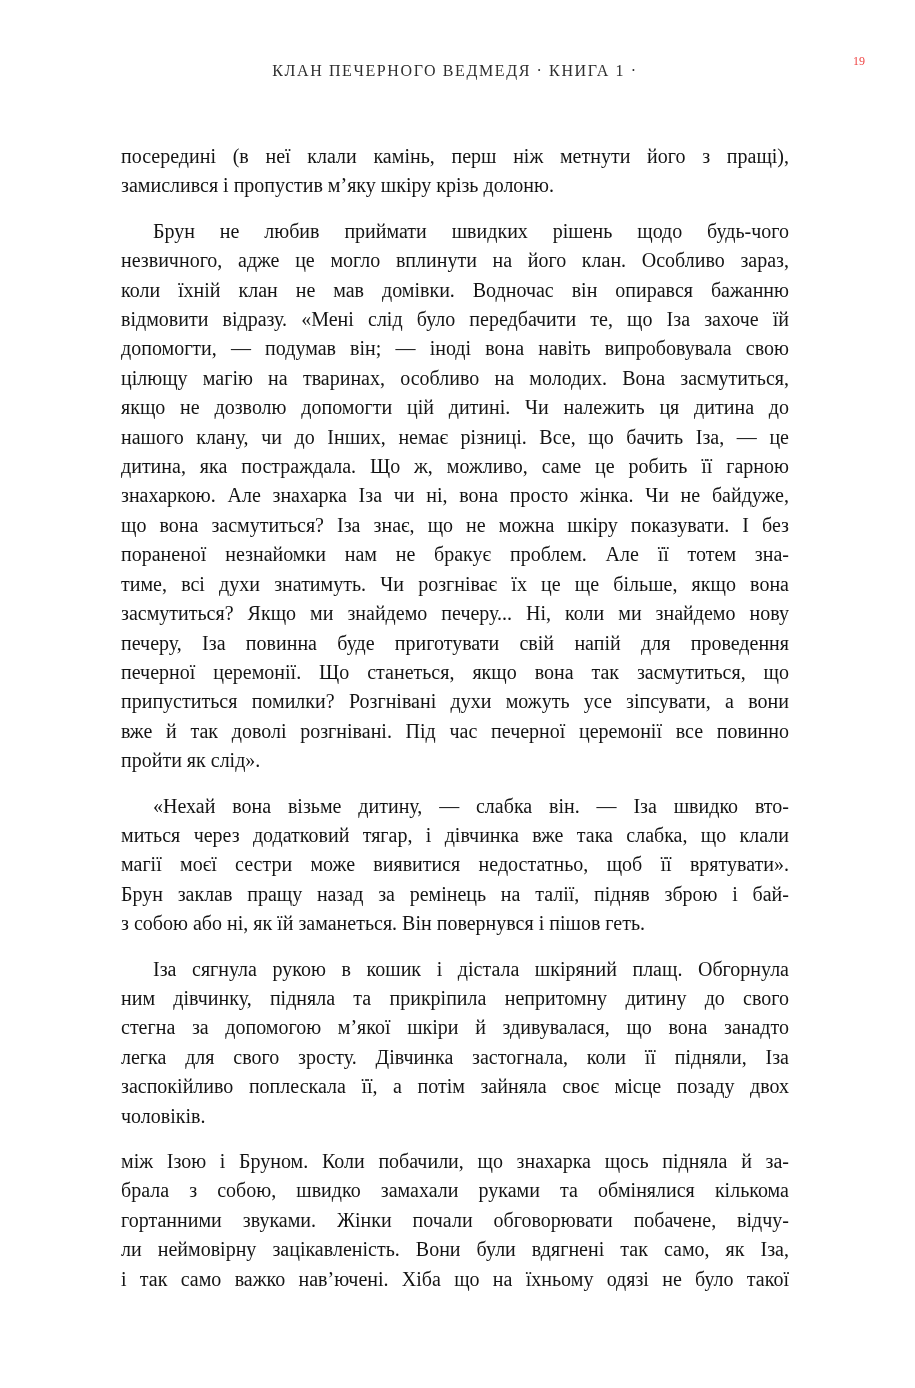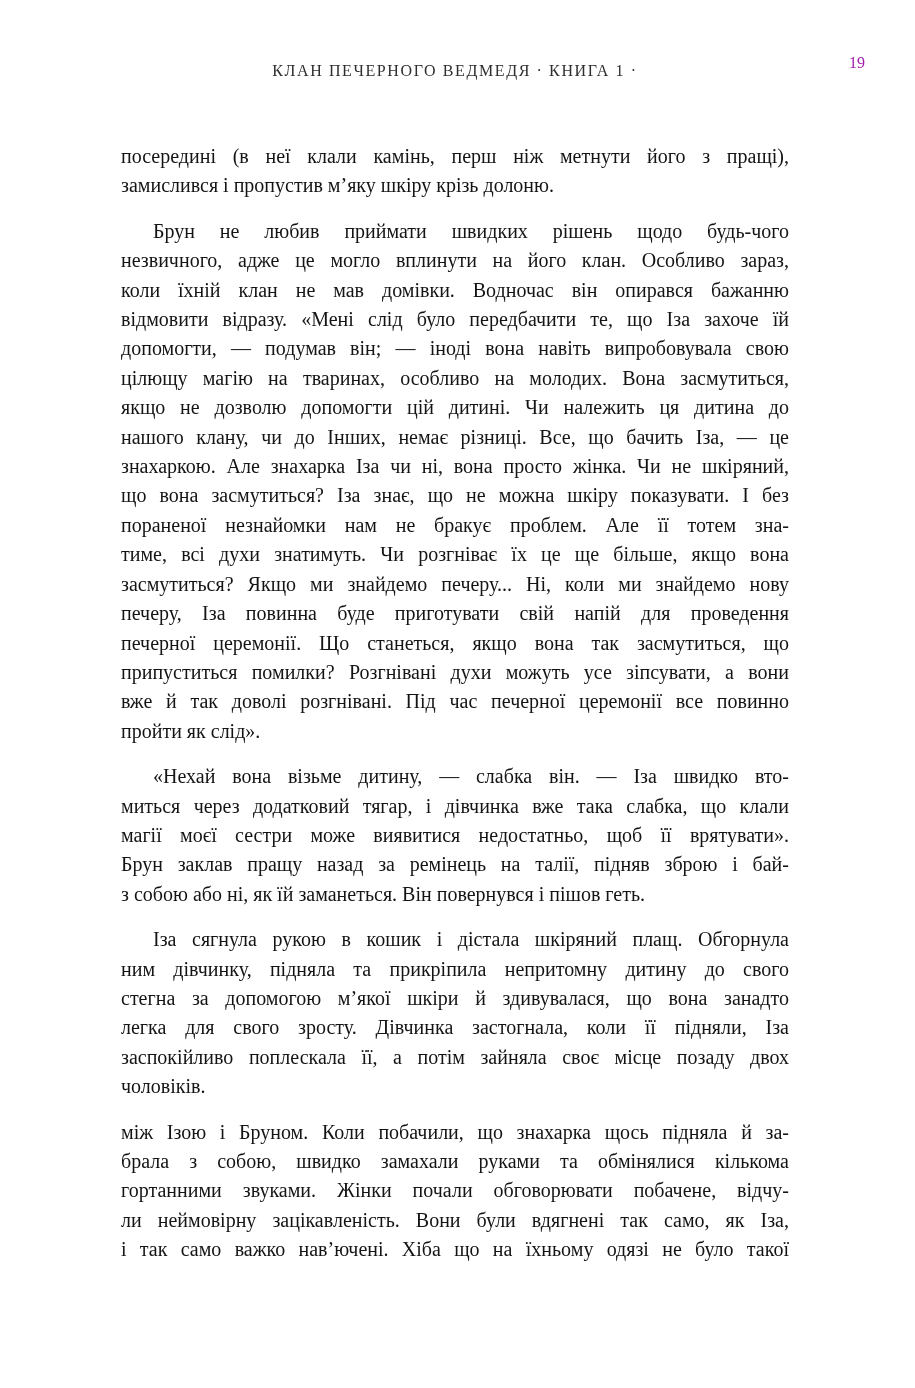--- a/index.html
+++ b/index.html
@@ -23,22 +23,22 @@
     text-align: center;
     font-size: 16px;
     letter-spacing: 1.6px;
     color: #2e2e2e;
     white-space: nowrap;
   }
   .page-number {
     position: absolute;
     top: 54px;
     right: 50px;
-    font-size: 16px;
-    color: #a21caf;
+    font-size: 12px;
+    color: #ef4444;
     margin-left: 20px;
   }
   .body-text {
     position: absolute;
     top: 126px;
     left: 105px;
     width: 700px;
     font-size: 20px;
     line-height: 29.4px;
     color: #141414;
@@ -71,21 +71,22 @@
       </div>
       <div class="paragraph">
         <div class="text-line indent">Брун не любив приймати швидких рішень щодо будь-чого</div>
         <div class="text-line">незвичного, адже це могло вплинути на його клан. Особливо зараз,</div>
         <div class="text-line">коли їхній клан не мав домівки. Водночас він опирався бажанню</div>
         <div class="text-line">відмовити відразу. «Мені слід було передбачити те, що Іза захоче їй</div>
         <div class="text-line">допомогти, — подумав він; — іноді вона навіть випробовувала свою</div>
         <div class="text-line">цілющу магію на тваринах, особливо на молодих. Вона засмутиться,</div>
         <div class="text-line">якщо не дозволю допомогти цій дитині. Чи належить ця дитина до</div>
         <div class="text-line">нашого клану, чи до Інших, немає різниці. Все, що бачить Іза, — це</div>
-        <div class="text-line">знахаркою. Але знахарка Іза чи ні, вона просто жінка. Чи не шкіряний,</div>
+        <div class="text-line">дитина, яка постраждала. Що ж, можливо, саме це робить її гарною</div>
+        <div class="text-line">знахаркою. Але знахарка Іза чи ні, вона просто жінка. Чи не байдуже,</div>
         <div class="text-line">що вона засмутиться? Іза знає, що не можна шкіру показувати. І без</div>
         <div class="text-line">пораненої незнайомки нам не бракує проблем. Але її тотем зна-</div>
         <div class="text-line">тиме, всі духи знатимуть. Чи розгніває їх це ще більше, якщо вона</div>
         <div class="text-line">засмутиться? Якщо ми знайдемо печеру... Ні, коли ми знайдемо нову</div>
         <div class="text-line">печеру, Іза повинна буде приготувати свій напій для проведення</div>
         <div class="text-line">печерної церемонії. Що станеться, якщо вона так засмутиться, що</div>
         <div class="text-line">припуститься помилки? Розгнівані духи можуть усе зіпсувати, а вони</div>
         <div class="text-line">вже й так доволі розгнівані. Під час печерної церемонії все повинно</div>
         <div class="text-line flush-left">пройти як слід».</div>
       </div>

